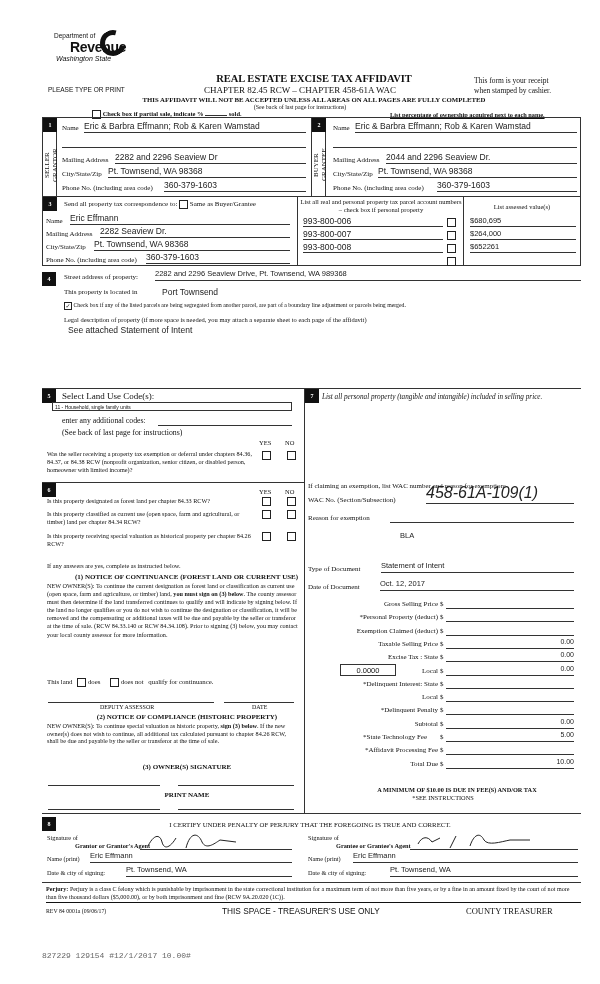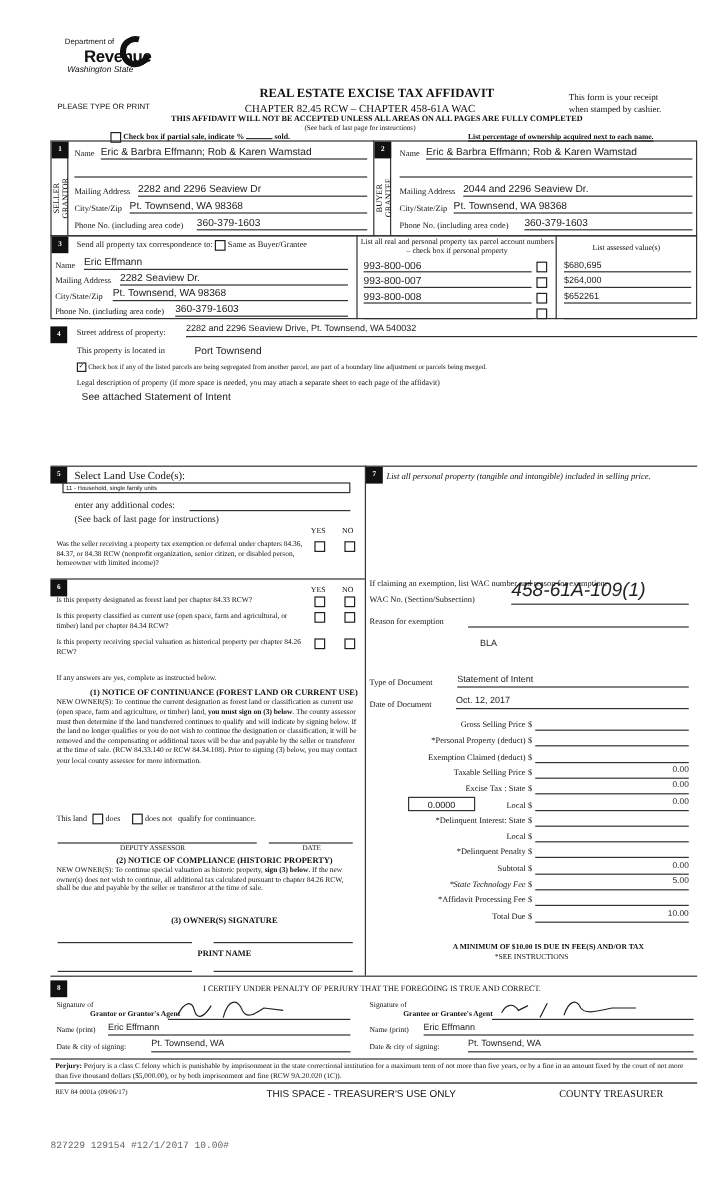--- a/index.html
+++ b/index.html
@@ -108,21 +108,21 @@
     <div class="abs fill uline" style="left:303px;top:242px;width:140px;height:11px;">993-800-008</div>
        <span class="cb abs" style="left:447px;top:244px;"></span>
        <div class="abs fill uline" style="left:470px;top:242px;width:106px;height:11px;font-size:7.5px;">$652261</div>
     <div class="abs fill uline" style="left:303px;top:255px;width:140px;height:11px;"></div>
        <span class="cb abs" style="left:447px;top:257px;"></span>
        <div class="abs fill uline" style="left:470px;top:255px;width:106px;height:11px;font-size:7.5px;"></div>
   </div>
 
 <span class="num abs" style="left:42px;top:272px;">4</span>
 <div class="abs lbl" style="left:64px;top:273px;">Street address of property:</div>
-<div class="abs fill uline" style="left:155px;top:269px;width:426px;height:12px;font-size:7.5px;">2282 and 2296 Seaview Drive, Pt. Townsend, WA  540032</div>
+<div class="abs fill uline" style="left:155px;top:269px;width:426px;height:12px;font-size:7.5px;">2282 and 2296 Seaview Drive, Pt. Townsend, WA  989368</div>
 <div class="abs lbl" style="left:64px;top:288px;">This property is located in</div>
 <div class="abs fill" style="left:162px;top:287px;">Port Townsend</div>
 <div class="abs" style="left:64px;top:302px;font-size:5.8px;">
   <span class="cb center" style="width:8px;height:8px;font-size:6px;line-height:7px;">✓</span>
   <span>Check box if any of the listed parcels are being segregated from another parcel, are part of a boundary line adjustment or parcels being merged.</span>
 </div>
 <div class="abs lbl" style="left:64px;top:316px;font-size:6.5px;">Legal description of property (if more space is needed, you may attach a separate sheet to each page of the affidavit)</div>
 <div class="abs fill" style="left:68px;top:325px;">See attached Statement of Intent</div>
 
 <div class="abs hline" style="left:42px;top:388px;width:539px;"></div>
@@ -218,21 +218,21 @@
        <div class="abs fill uline right" style="left:446px;top:677.8px;width:128px;height:11px;font-size:7px;"></div>
     <div class="abs right" style="left:305px;top:693.1px;width:133px;font-size:7px;">Local</div>
        <div class="abs" style="left:440px;top:693.1px;font-size:7px;">$</div>
        <div class="abs fill uline right" style="left:446px;top:691.1px;width:128px;height:11px;font-size:7px;"></div>
     <div class="abs right" style="left:305px;top:706.4px;width:133px;font-size:7px;">*Delinquent Penalty</div>
        <div class="abs" style="left:440px;top:706.4px;font-size:7px;">$</div>
        <div class="abs fill uline right" style="left:446px;top:704.4px;width:128px;height:11px;font-size:7px;"></div>
     <div class="abs right" style="left:305px;top:719.7px;width:133px;font-size:7px;">Subtotal</div>
        <div class="abs" style="left:440px;top:719.7px;font-size:7px;">$</div>
        <div class="abs fill uline right" style="left:446px;top:717.7px;width:128px;height:11px;font-size:7px;">0.00</div>
-    <div class="abs right" style="left:305px;top:733px;width:133px;font-size:7px;font-style:italic;">*State Technology Fee</div>
+    <div class="abs right" style="left:294px;top:733px;width:133px;font-size:7px;">*State Technology Fee</div>
        <div class="abs" style="left:440px;top:733px;font-size:7px;">$</div>
        <div class="abs fill uline right" style="left:446px;top:731px;width:128px;height:11px;font-size:7px;">5.00</div>
     <div class="abs right" style="left:305px;top:746.3px;width:133px;font-size:7px;">*Affidavit Processing Fee</div>
        <div class="abs" style="left:440px;top:746.3px;font-size:7px;">$</div>
        <div class="abs fill uline right" style="left:446px;top:744.3px;width:128px;height:11px;font-size:7px;"></div>
     <div class="abs right" style="left:305px;top:759.6px;width:133px;font-size:7px;">Total Due</div>
        <div class="abs" style="left:440px;top:759.6px;font-size:7px;">$</div>
        <div class="abs fill uline right" style="left:446px;top:757.6px;width:128px;height:11px;font-size:7px;">10.00</div>
   </div>
 <div class="abs bold center" style="left:305px;top:786px;width:276px;font-size:6.3px;">A MINIMUM OF $10.00 IS DUE IN FEE(S) AND/OR TAX</div>

